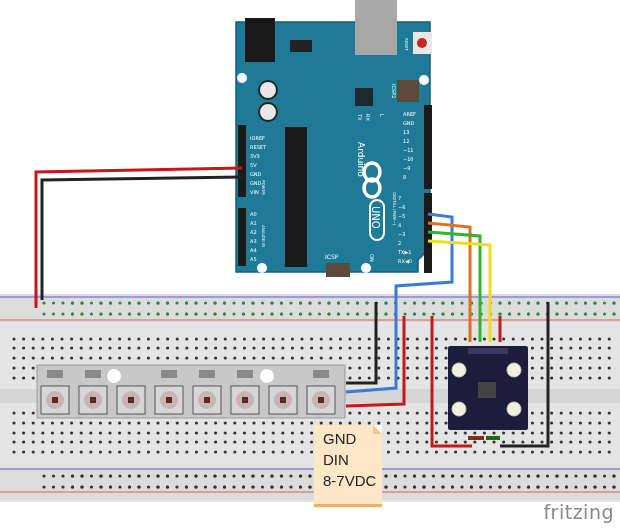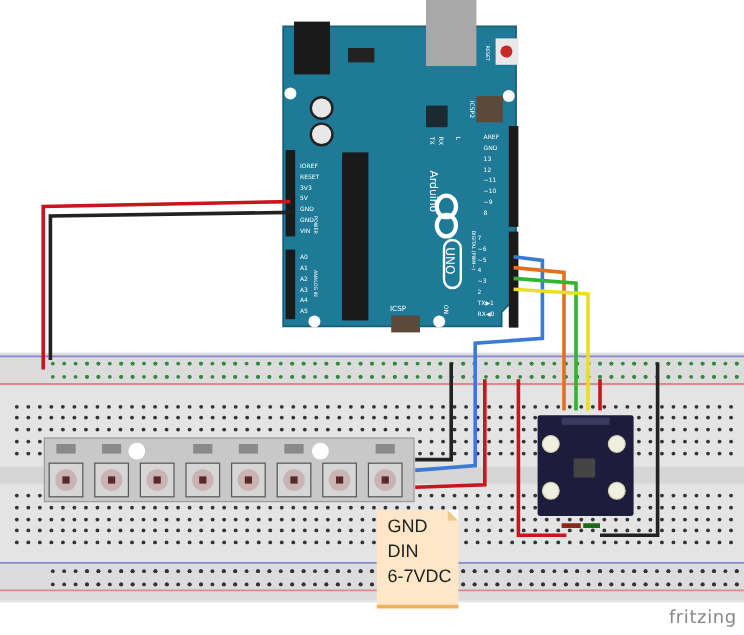--- a/index.html
+++ b/index.html
@@ -8,21 +8,21 @@
   .note {
     position: absolute; left: 314px; top: 425px; width: 68px; height: 82px;
     background: #fde7c6; border-bottom: 3px solid #f0b060;
     font-family: "Liberation Sans", sans-serif; font-size: 15px; line-height: 21px;
     color: #222; padding: 3px 0 0 9px; box-sizing: border-box;
   }
   .note .corner { position: absolute; right: 0; top: 0; width: 0; height: 0;
     border-top: 9px solid #ffffff; border-left: 9px solid #f2c88c; }
   .note div { white-space: nowrap; }
   .brand { position: absolute; right: 6px; bottom: 6px; font-family: "DejaVu Sans", sans-serif;
-    font-size: 15px; color: #888; letter-spacing: 0.5px; }
+    font-size: 19px; color: #888; letter-spacing: 0.5px; }
 </style>
 </head>
 <body>
 
 <svg id="diagram" width="620" height="529" viewBox="0 0 620 529" xmlns="http://www.w3.org/2000/svg">
 
   <g>
     <rect x="0" y="294" width="620" height="208" fill="#e4e4e4"></rect>
     <rect x="0" y="294" width="620" height="28" fill="#dcdcdc"></rect>
     <line x1="0" y1="297" x2="620" y2="297" stroke="#8a84d6" stroke-width="1.5"></line>
@@ -1216,16 +1216,16 @@
     <polyline points="548,302 548,446 500,446" stroke="#222222"></polyline>
     <line x1="468" y1="438" x2="484" y2="438" stroke="#8b2a1a" stroke-width="4"></line>
     <line x1="486" y1="438" x2="500" y2="438" stroke="#1a6a1a" stroke-width="4"></line>
   </g>
 </svg>
 
 <div class="note">
   <span class="corner"></span>
   <div>GND</div>
   <div>DIN</div>
-  <div>6-7VDC</div>
+  <div>8-7VDC</div>
 </div>
 
 <div class="brand">fritzing</div>
 
 </body></html>

